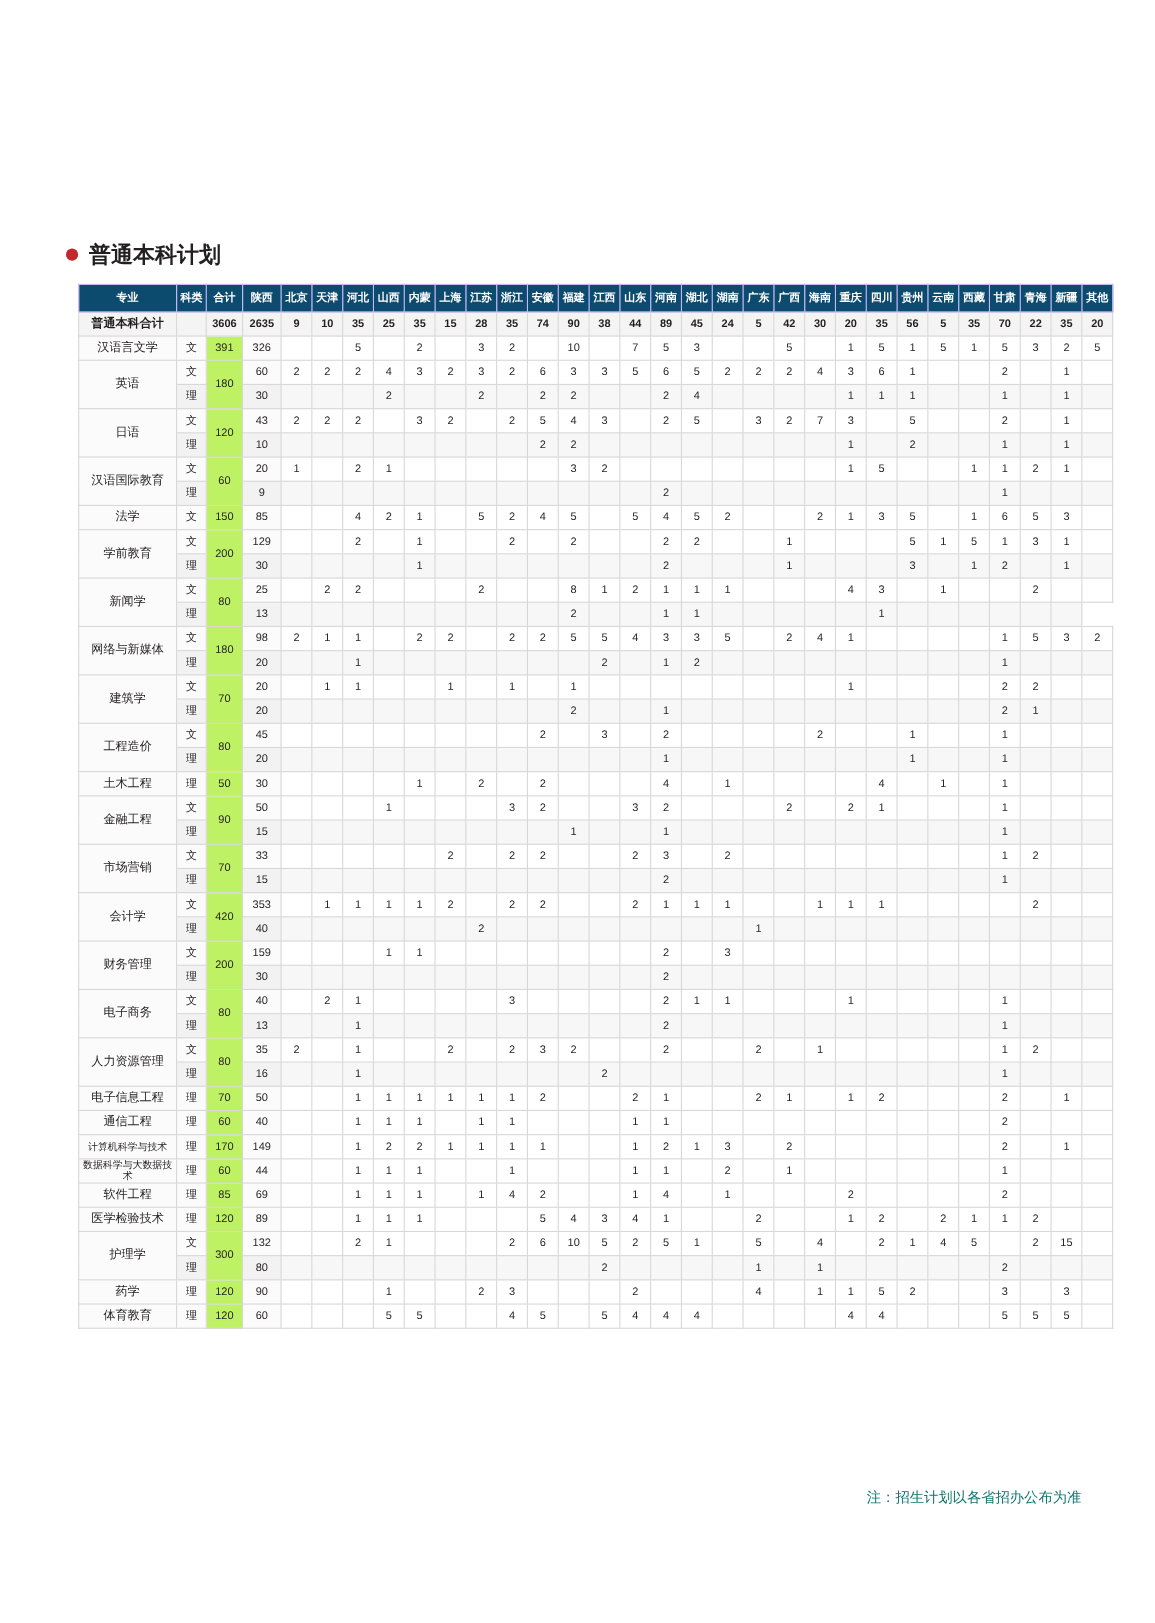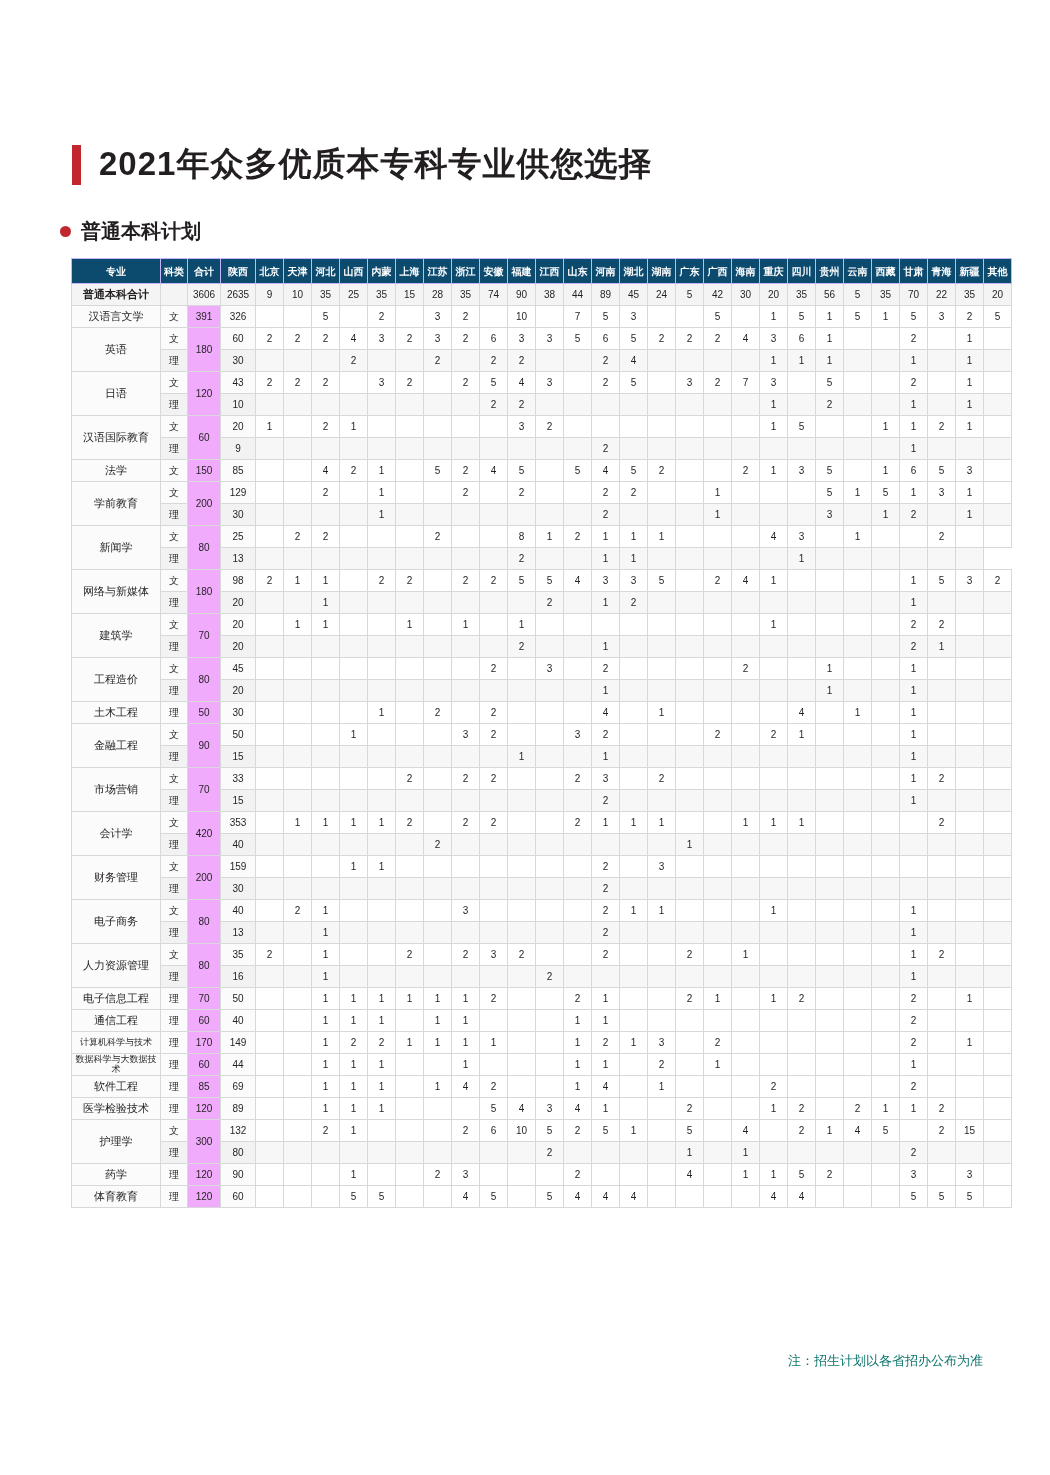--- a/index.html
+++ b/index.html
@@ -131,48 +131,44 @@
   table.plan thead th.sx-h { width: 34px; }
   table.plan thead th.prov-h { width: 27px; }
   td.major {
     font-size: 11px;
     font-weight: normal;
     background: #fbfbfb;
   }
   td.major-small { font-size: 9px; }
   tr.summary td {
     background: #f4f4f4;
-    font-weight: normal;
+    font-weight: bold;
     font-size: 10px;
   }
   tr.summary td.major { font-weight: bold; font-size: 11px; }
   td.kelei { background: #fbfbfb; }
-  td.total { background: #f0abfc; }
+  td.total { background: #bef264; }
   td.sx { background: #fbfbfb; }
   tr.alt td { background: #f7f7f7; }
   tr.alt td.major, tr.alt td.kelei, tr.alt td.total, tr.alt td.sx { background: #f2f2f2; }
   
   .footnote {
     position: absolute;
     top: 1352px;
     right: 67px;
     font-size: 13px;
     color: #0f766e;
   }
 </style>
 </head>
 <body>
 
 <div class="page">
 
 
-  <div class="main-title-wrap">
-    <div class="title-mark"></div>
-    <div class="main-title">2021年众多优质本专科专业供您选择</div>
-  </div>
 
   <div class="sub-title-wrap">
     <div class="sub-dot"></div>
     <div class="sub-title">普通本科计划</div>
   </div>
 
   <div class="table-wrap">
     <table class="plan">
       <thead>
         <tr id="header-row">

